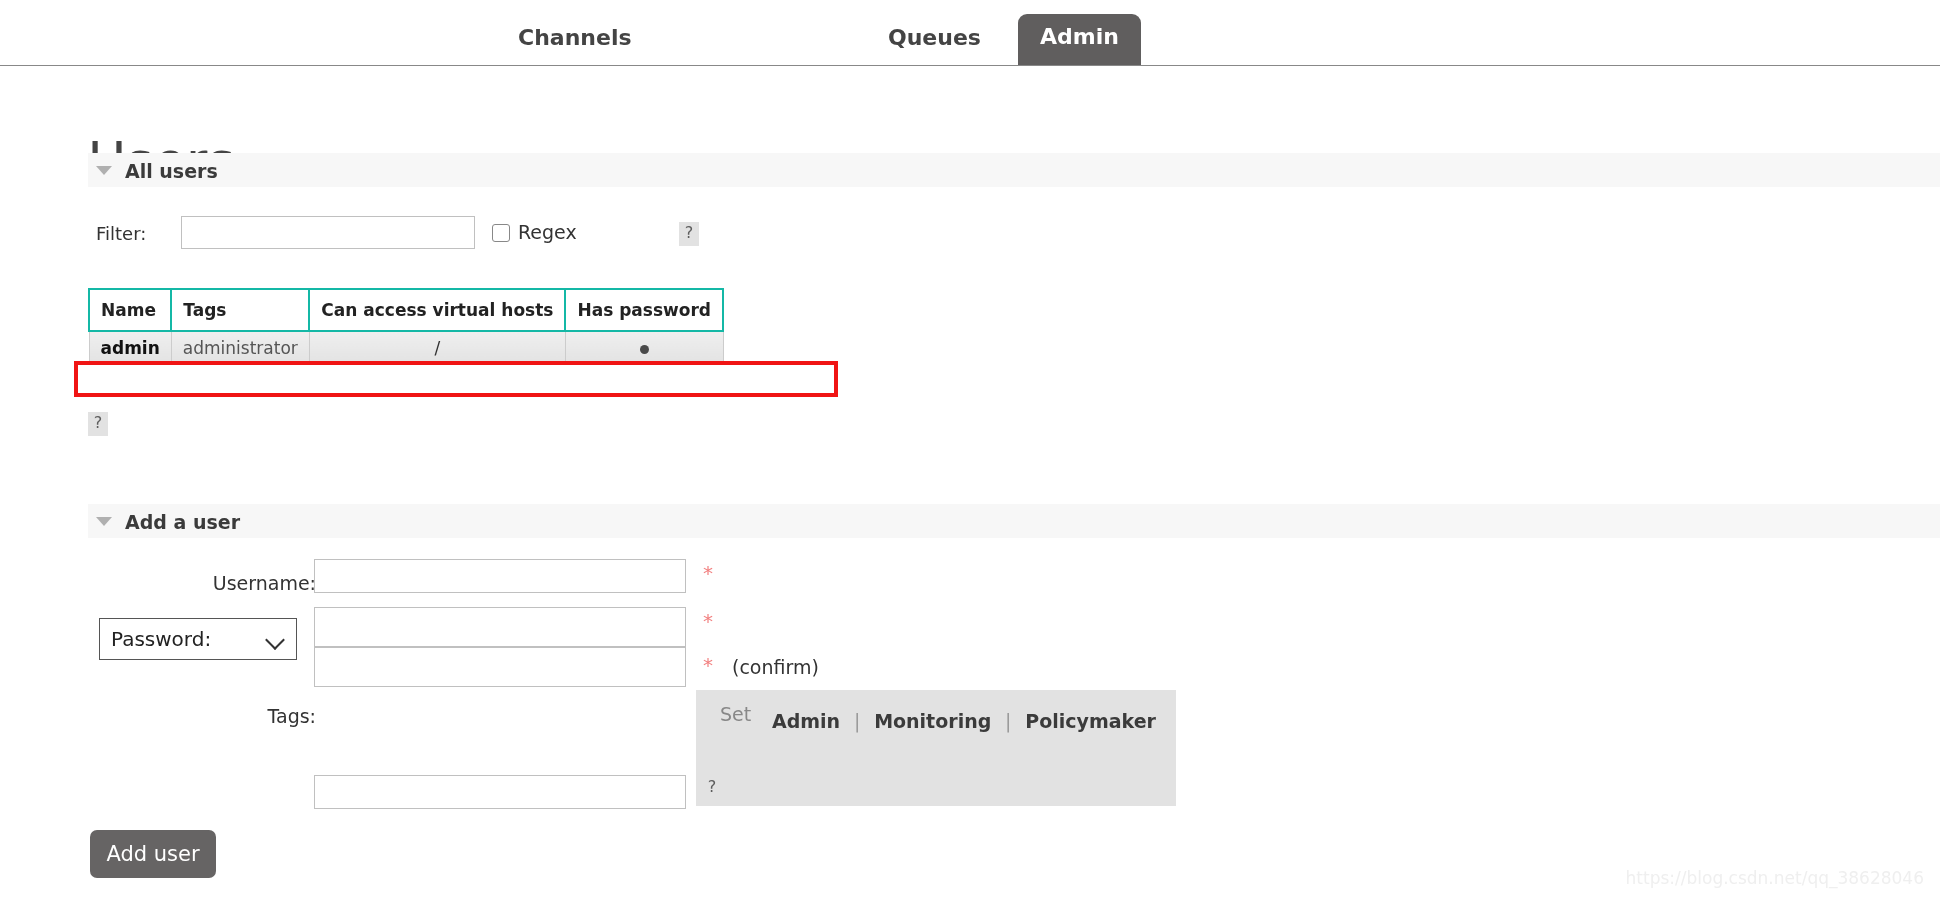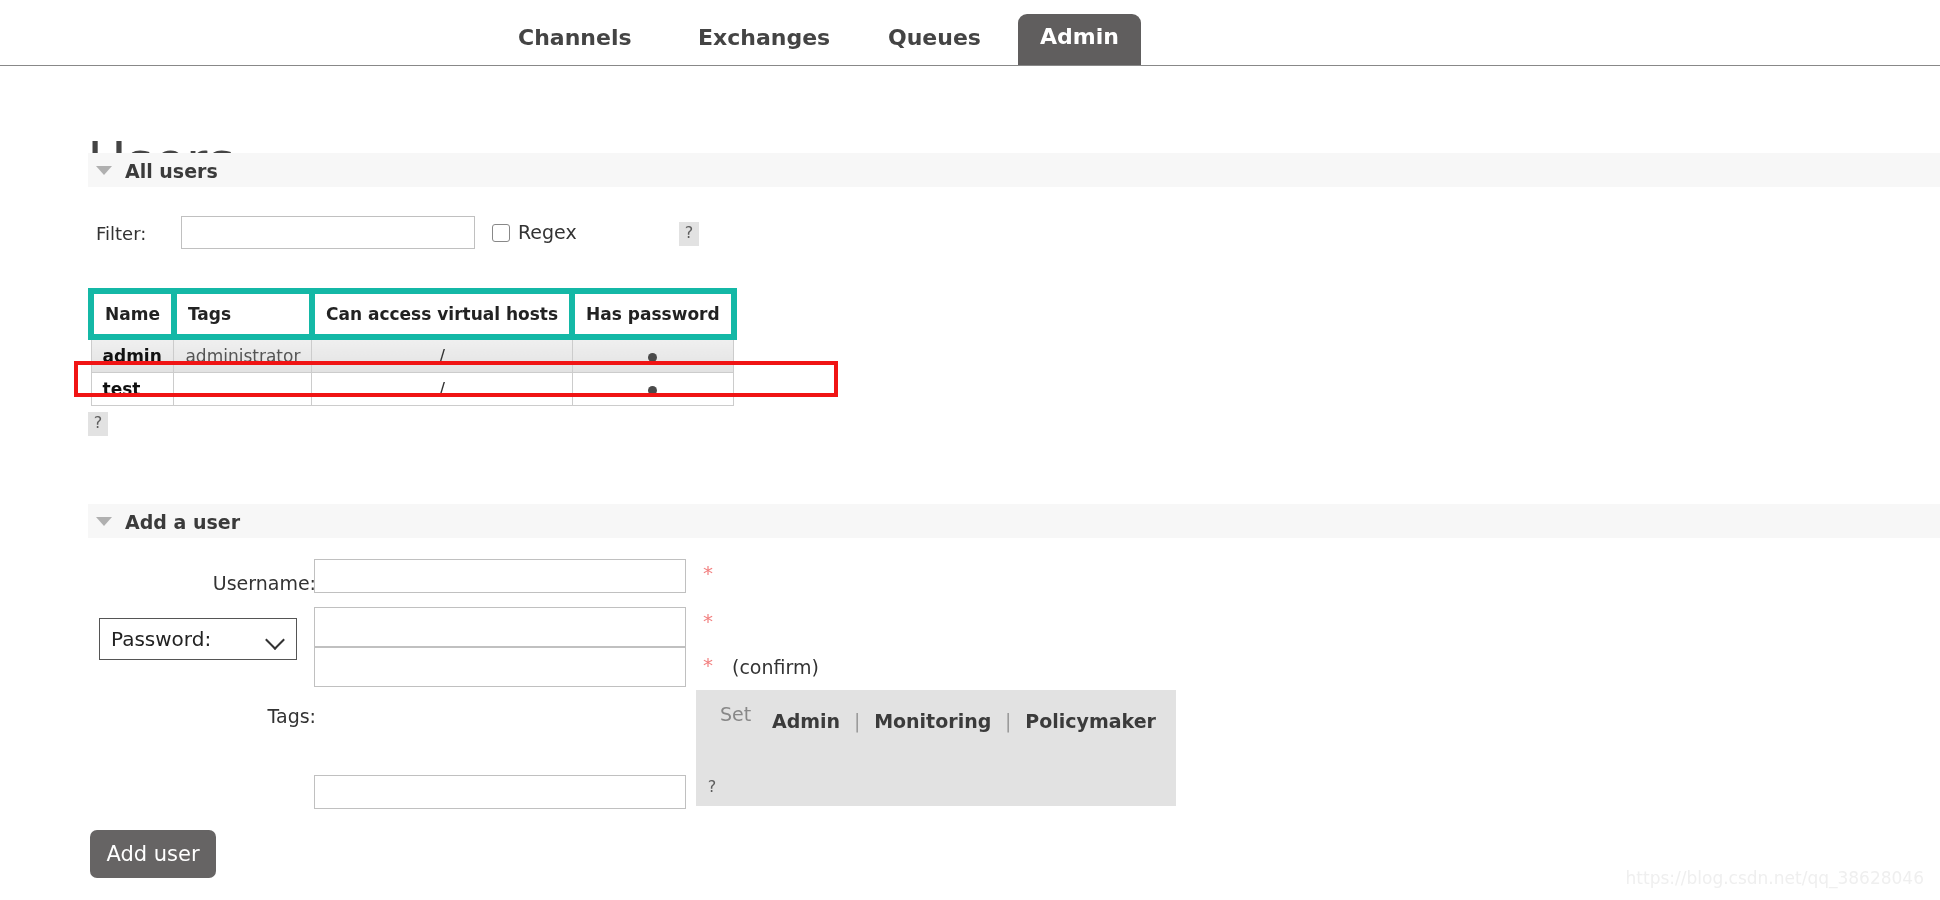--- a/index.html
+++ b/index.html
@@ -168,21 +168,21 @@
 
   
   #users-table {
     position: absolute;
     left: 88px;
     top: 288px;
     border-collapse: collapse;
     font-size: 17px;
   }
   #users-table th {
-    border: 6px solid #14b8a6;
+    border: 2px solid #14b8a6;
     background: #ffffff;
     font-weight: bold;
     color: #222222;
     text-align: left;
     padding: 10px 11px;
     white-space: nowrap;
   }
   #users-table td {
     border: 1px solid #cccccc;
     padding: 6px 11px;
@@ -423,21 +423,20 @@
     white-space: nowrap;
     user-select: none;
   }
 </style>
 </head>
 <body>
 
 <div id="nav-tabs">
   <div class="tab-strip">
     <a class="nav-tab" style="left:500px;">Channels</a>
-    <a class="nav-tab" style="left:680px;">Exchanges</a>
     <a class="nav-tab" style="left:870px;">Queues</a>
     <a class="nav-tab active" style="left:1018px;">Admin</a>
   </div>
 </div>
 
 <h1 id="page-title">Users</h1>
 
 <div class="section-header" id="all-users-header">
   <span class="twisty"></span>
   <span class="section-label">All users</span>
@@ -460,26 +459,20 @@
       <th>Has password</th>
     </tr>
   </thead>
   <tbody>
     <tr class="row-alt">
       <td class="name-cell">admin</td>
       <td class="tags-cell">administrator</td>
       <td class="center">/</td>
       <td class="center"><span class="dot"></span></td>
     </tr>
-    <tr>
-      <td class="name-cell">test</td>
-      <td class="tags-cell"></td>
-      <td class="center">/</td>
-      <td class="center"><span class="dot"></span></td>
-    </tr>
   </tbody>
 </table>
 
 <div id="row-annotation"></div>
 
 <span id="table-help" class="help-btn">?</span>
 
 <div class="section-header" id="add-user-header">
   <span class="twisty"></span>
   <span class="section-label">Add a user</span>

